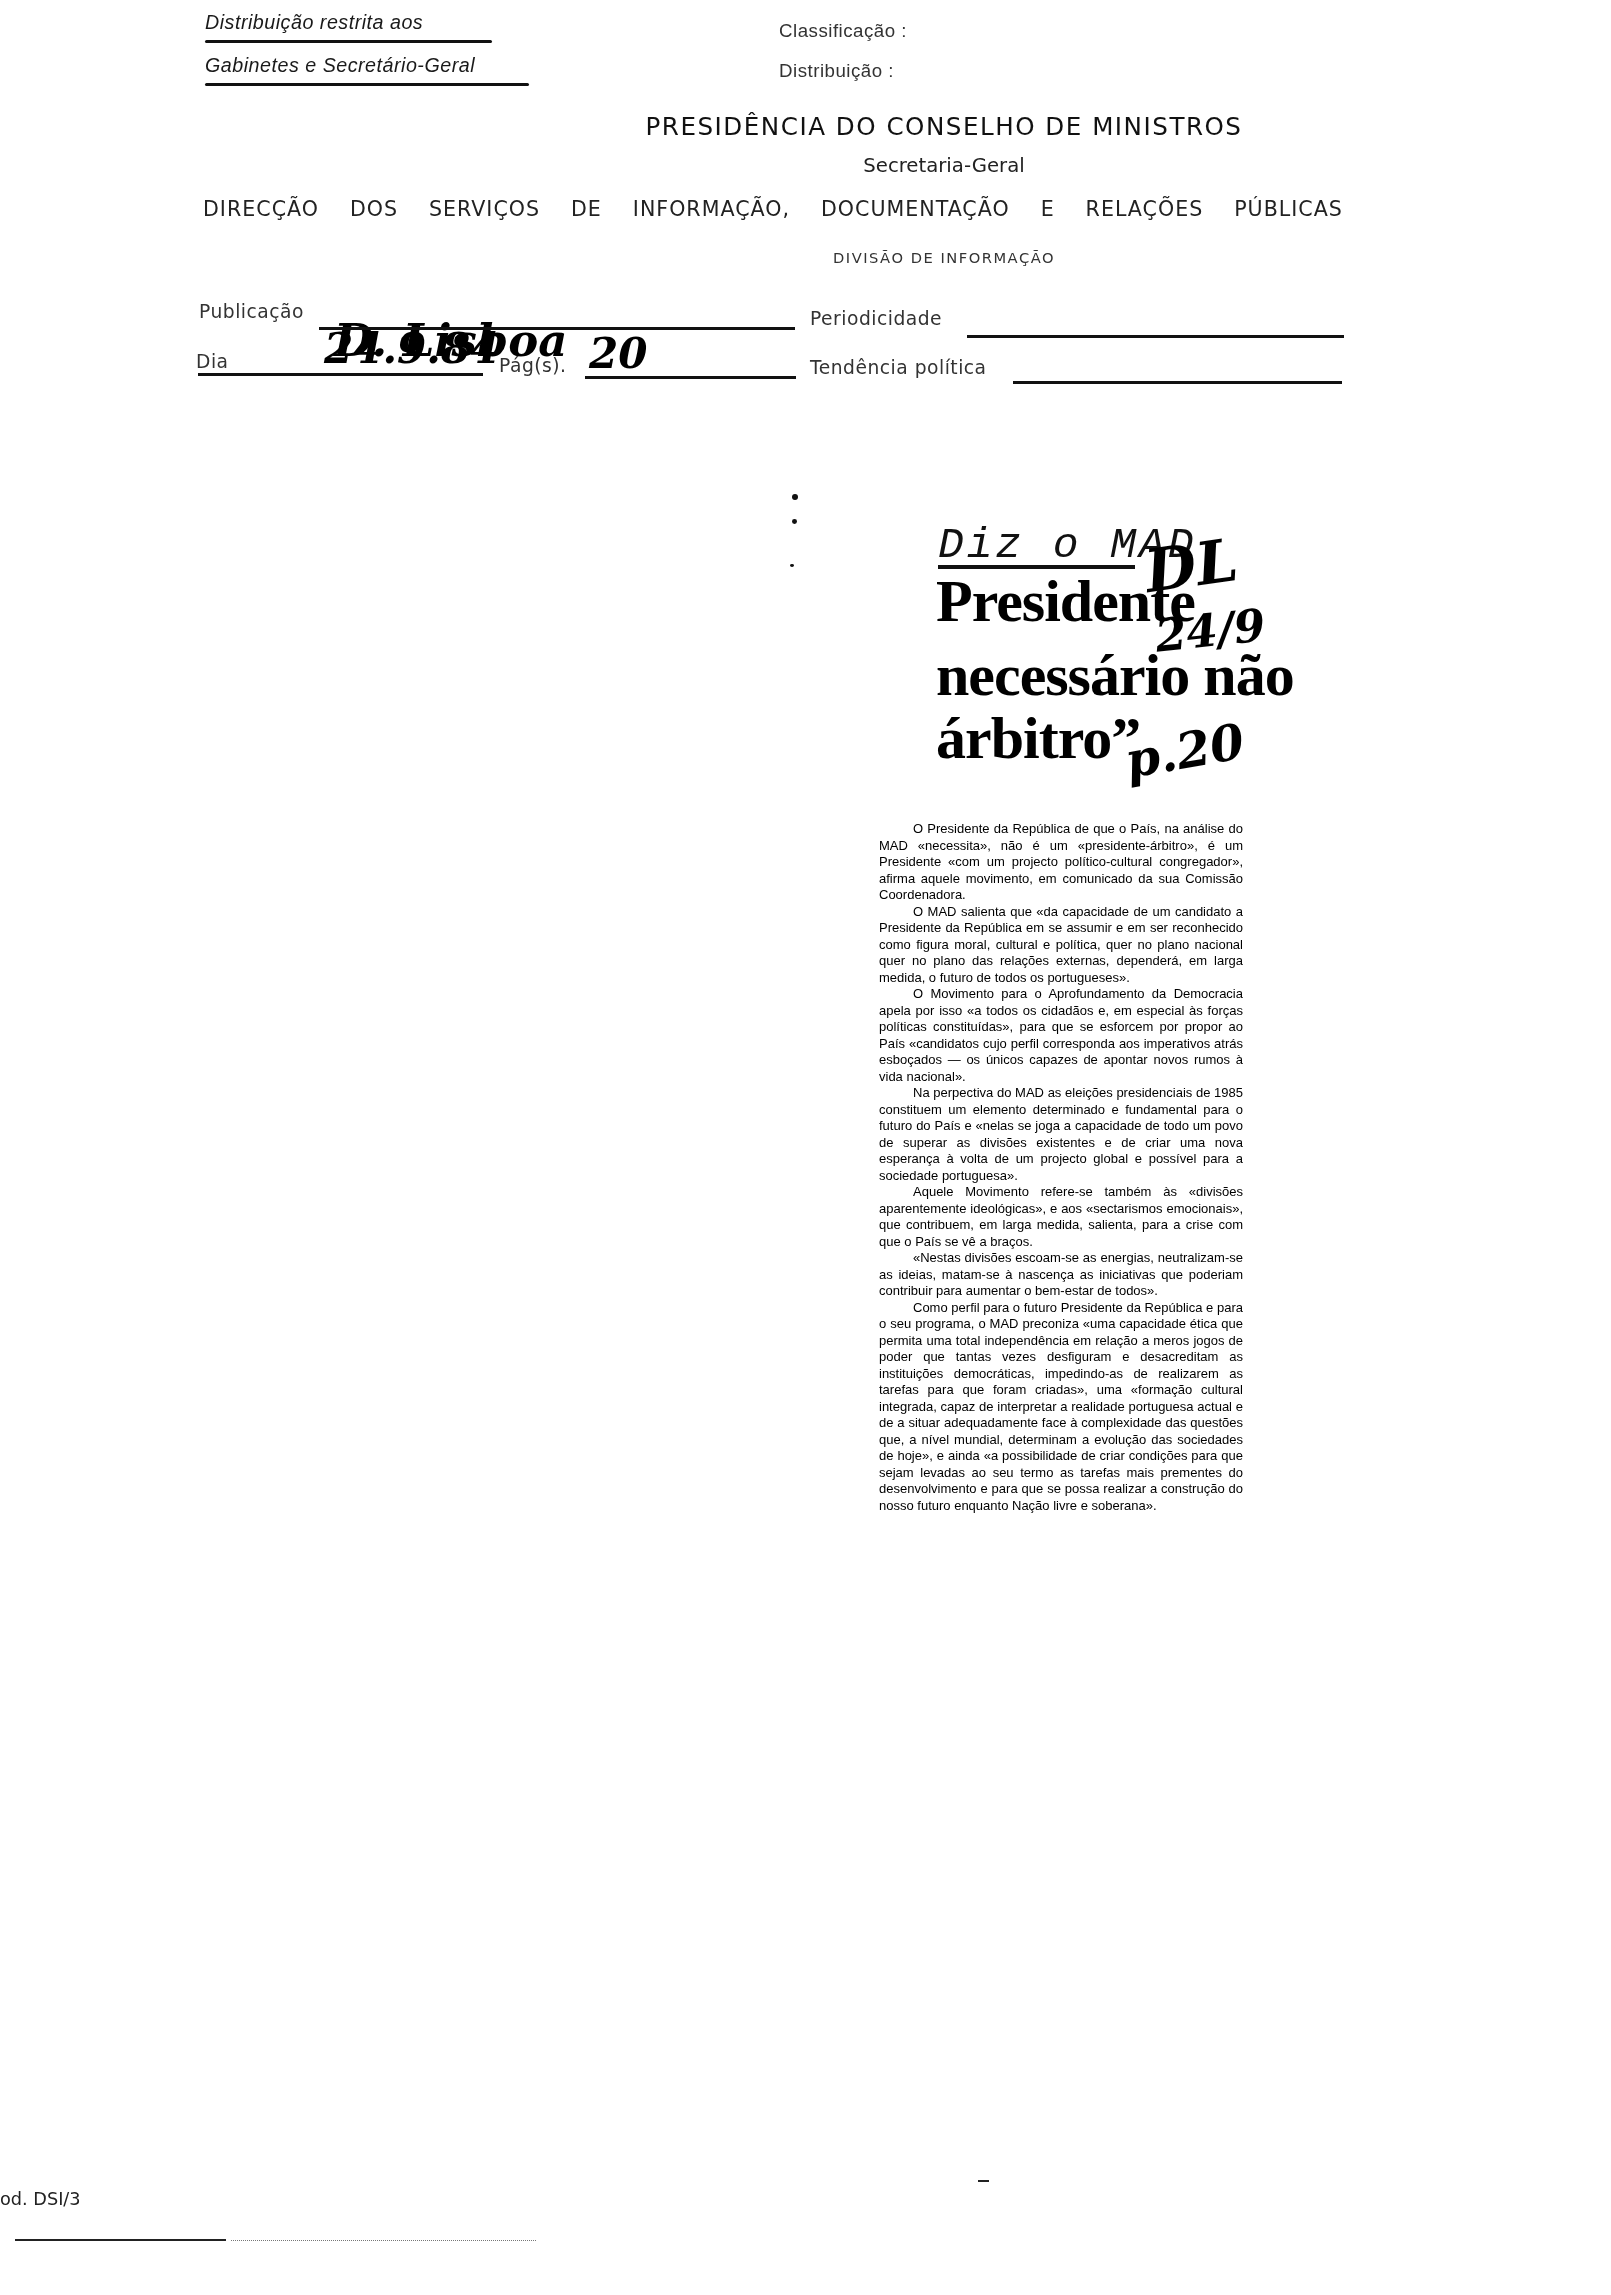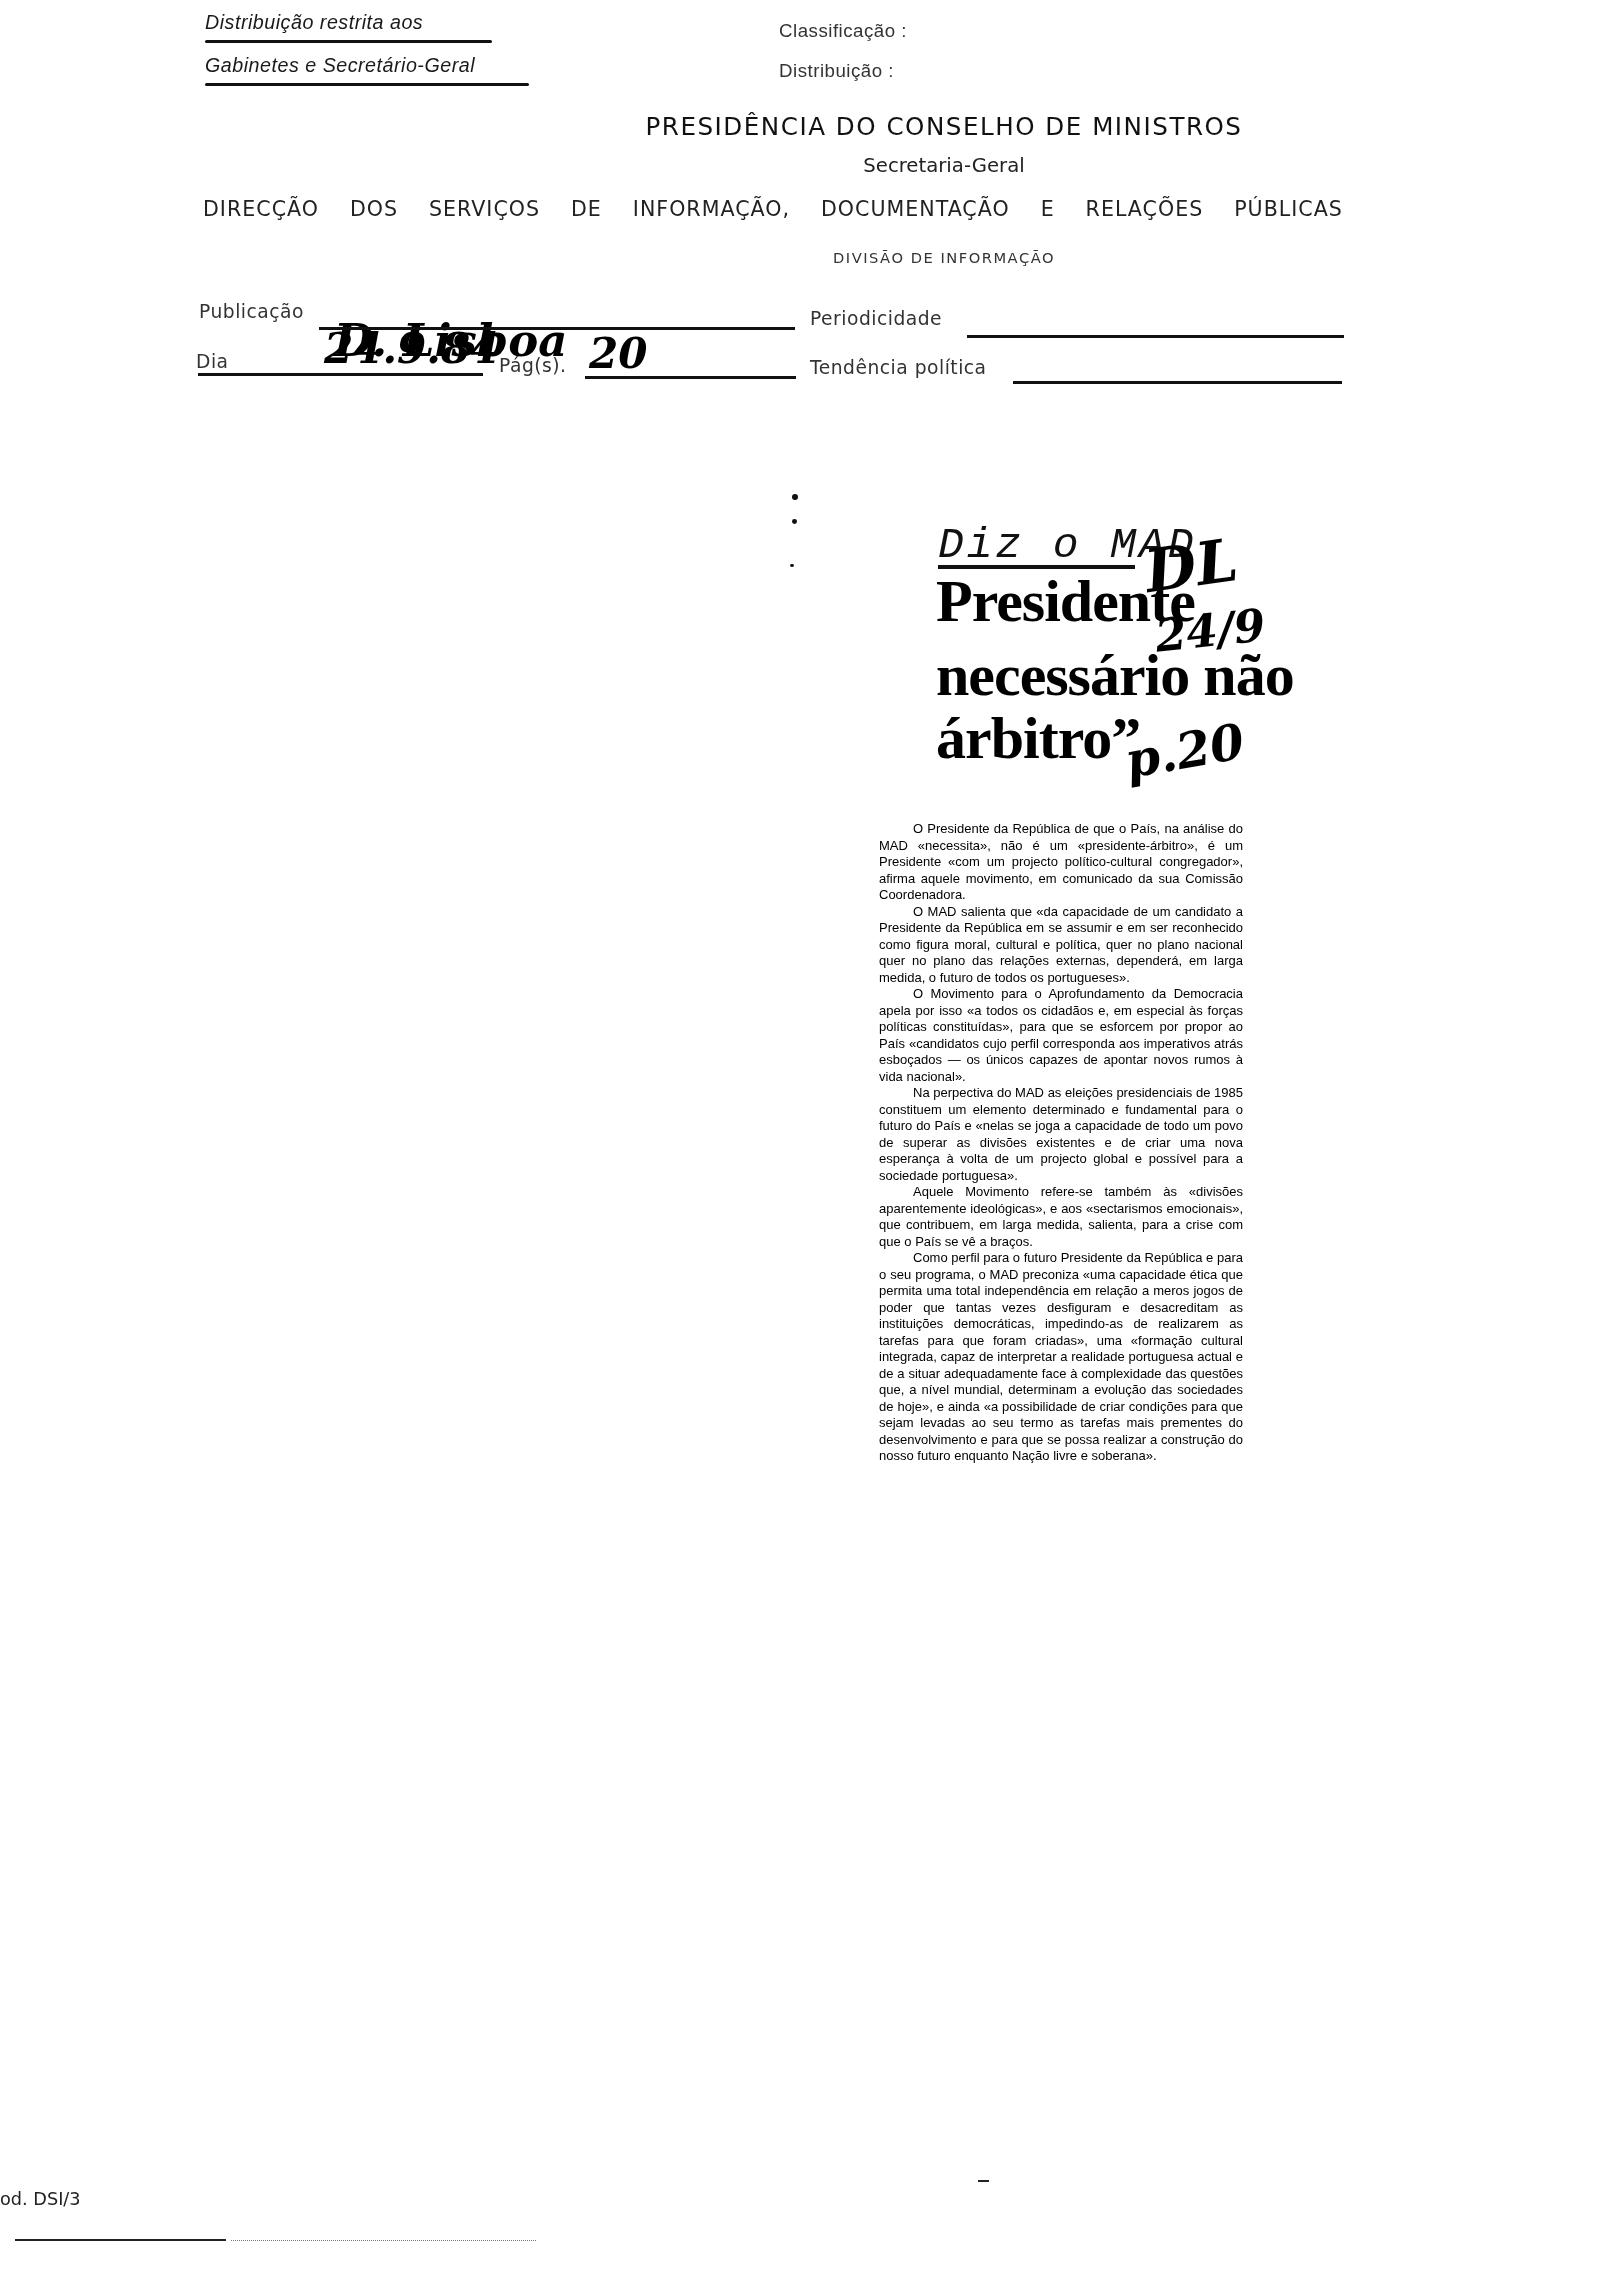--- a/index.html
+++ b/index.html
@@ -100,20 +100,21 @@
 <div class="abs annot" style="left:1145px; top:531px; font-size:59px; transform:rotate(-8deg);">DL</div>
 <div class="abs annot" style="left:1155px; top:604px; font-size:45px; transform:rotate(-6deg);">24/9</div>
 <div class="abs annot" style="left:1125px; top:722px; font-size:49px; transform:rotate(-10deg);">p.20</div>
 
 <div class="abs article">
   <p>O Presidente da República de que o País, na análise do MAD «necessita», não é um «presidente-árbitro», é um Presidente «com um projecto político-cultural congregador», afirma aquele movimento, em comunicado da sua Comissão Coordenadora.</p>
   <p>O MAD salienta que «da capacidade de um candidato a Presidente da República em se assumir e em ser reconhecido como figura moral, cultural e política, quer no plano nacional quer no plano das relações externas, dependerá, em larga medida, o futuro de todos os portugueses».</p>
   <p>O Movimento para o Aprofundamento da Democracia apela por isso «a todos os cidadãos e, em especial às forças políticas constituídas», para que se esforcem por propor ao País «candidatos cujo perfil corresponda aos imperativos atrás esboçados — os únicos capazes de apontar novos rumos à vida nacional».</p>
   <p>Na perpectiva do MAD as eleições presidenciais de 1985 constituem um elemento determinado e fundamental para o futuro do País e «nelas se joga a capacidade de todo um povo de superar as divisões existentes e de criar uma nova esperança à volta de um projecto global e possível para a sociedade portuguesa».</p>
   <p>Aquele Movimento refere-se também às «divisões aparentemente ideológicas», e aos «sectarismos emocionais», que contribuem, em larga medida, salienta, para a crise com que o País se vê a braços.</p>
+  <p>«Nestas divisões escoam-se as energias, neutralizam-se as ideias, matam-se à nascença as iniciativas que poderiam contribuir para aumentar o bem-estar de todos».</p>
   <p>Como perfil para o futuro Presidente da República e para o seu programa, o MAD preconiza «uma capacidade ética que permita uma total independência em relação a meros jogos de poder que tantas vezes desfiguram e desacreditam as instituições democráticas, impedindo-as de realizarem as tarefas para que foram criadas», uma «formação cultural integrada, capaz de interpretar a realidade portuguesa actual e de a situar adequadamente face à complexidade das questões que, a nível mundial, determinam a evolução das sociedades de hoje», e ainda «a possibilidade de criar condições para que sejam levadas ao seu termo as tarefas mais prementes do desenvolvimento e para que se possa realizar a construção do nosso futuro enquanto Nação livre e soberana».</p>
 </div>
 <div class="abs" style="left:978px; top:2180px; width:10.8px; height:2px; background:#222;"></div>
 
 <div class="abs code">od. DSI/3</div>
 <div class="abs foot-line"></div>
 <div class="abs foot-dots"></div>
 
 
 </body></html>

